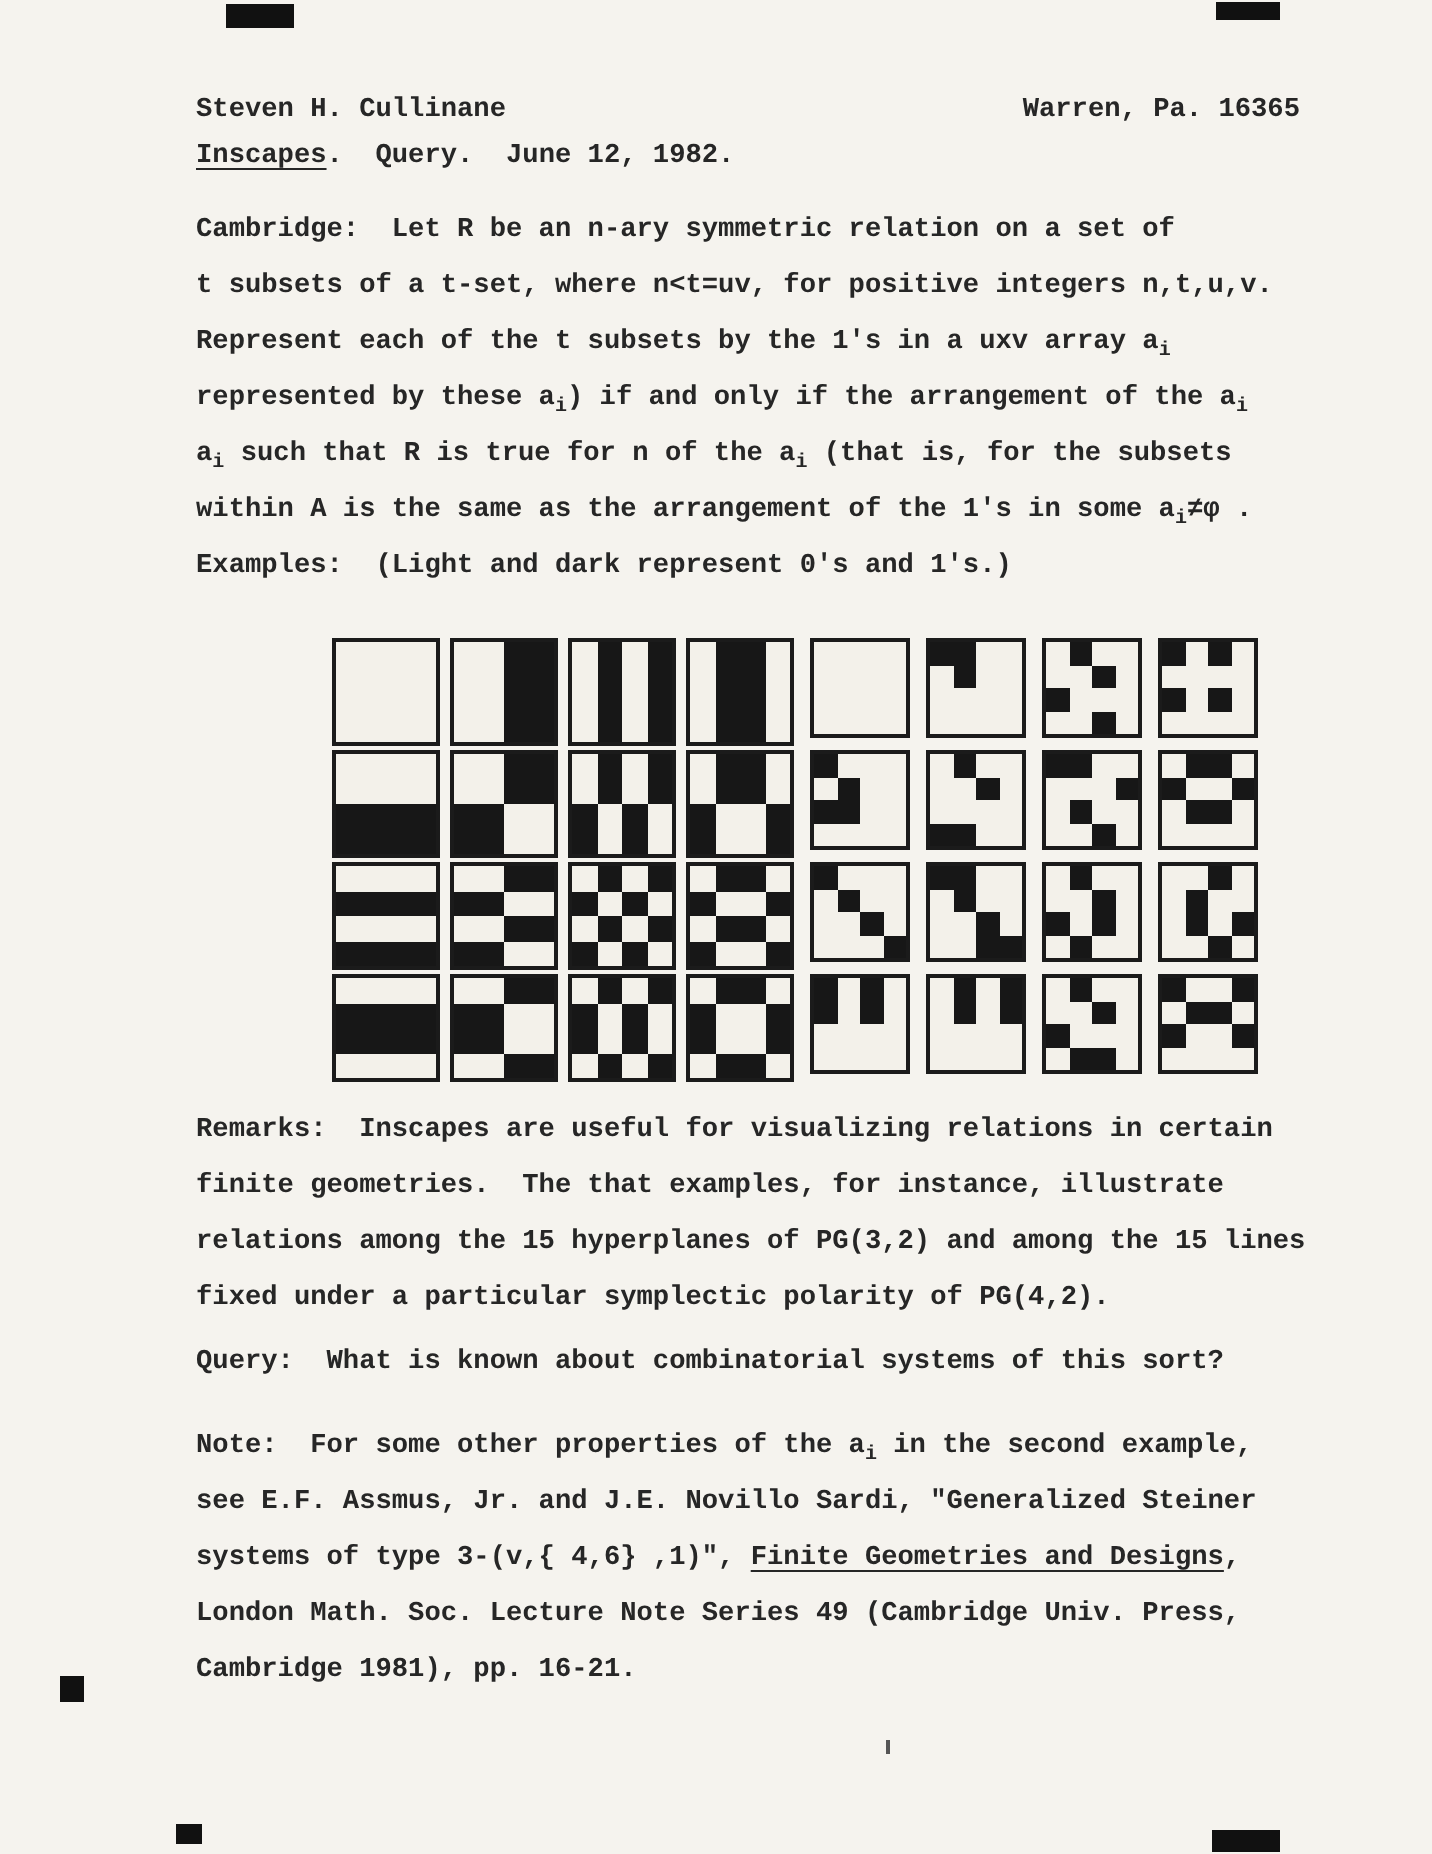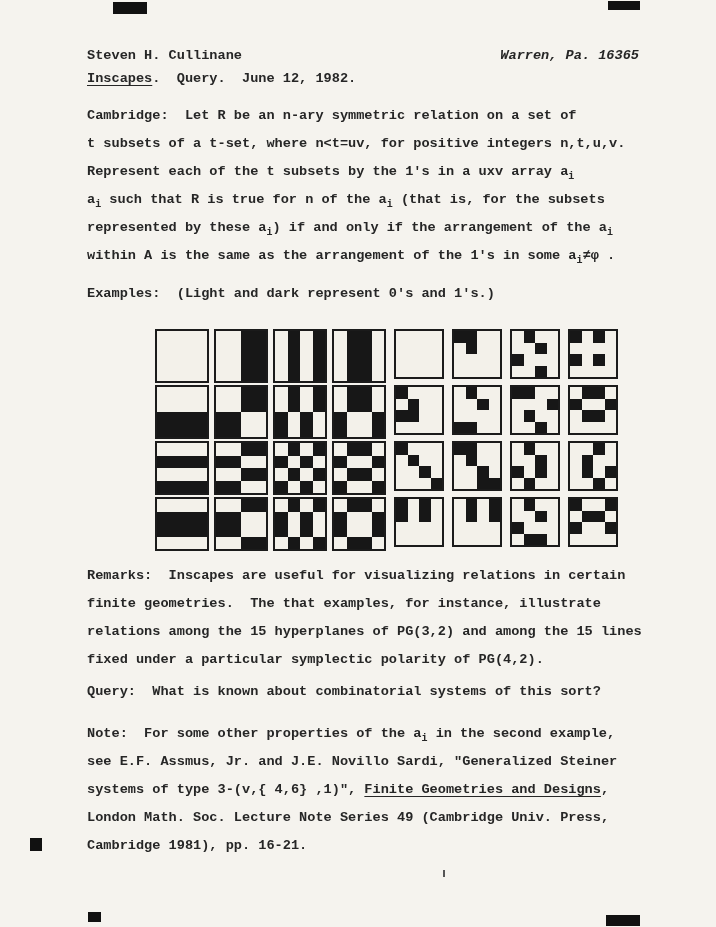--- a/index.html
+++ b/index.html
@@ -7,27 +7,27 @@
     position:relative;
     width:716px;height:927px;
     background:#f5f3ee;
     font-family:"Liberation Mono","DejaVu Sans Mono",monospace;
     font-weight:bold;
     color:#262626;
     font-size:13.6px;
     overflow:hidden;
     box-sizing:border-box;
   }
-  .content{position:absolute;left:87px;top:44px;width:552px;}
+  .content{position:absolute;left:98px;top:44px;width:552px;}
   .line{white-space:pre;line-height:28px;height:28px;}
   .hdr-line{white-space:pre;line-height:23px;height:23px;display:flex;}
-  .hdr-right{margin-left:auto;font-style:italic;}
+  .hdr-right{margin-left:auto;}
   u{text-underline-offset:3px;text-decoration:underline;}
   sub{font-size:10px;line-height:0;}
-  .examples{margin-top:10px;}
+  .examples{}
   .para{margin:0;}
   .def{margin-top:12px;}
   .remarks{margin-top:11px;}
   .query{margin-top:4px;}
   .note{margin-top:14px;}
 
   
   .grids-row{display:flex;margin-top:21px;margin-left:68px;height:222px;}
   .grid-group{display:grid;grid-template-columns:repeat(4,54px);column-gap:5px;row-gap:2px;align-content:start;}
   .grid-group.right{margin-left:8px;grid-template-columns:repeat(4,52px);column-gap:6px;row-gap:6px;}
@@ -71,22 +71,22 @@
       <span class="hdr-right">Warren, Pa. 16365</span>
     </div>
     <div class="hdr-line">
       <span><u>Inscapes</u>.  Query.  June 12, 1982.</span>
     </div>
 
     <div class="para def">
         <div class="line">Cambridge:  Let R be an n-ary symmetric relation on a set of</div>
         <div class="line">t subsets of a t-set, where n&lt;t=uv, for positive integers n,t,u,v.</div>
         <div class="line">Represent each of the t subsets by the 1's in a uxv array a<sub>i</sub></div>
+        <div class="line">represented by these a<sub>i</sub>) if and only if the arrangement of the a<sub>i</sub></div>
         <div class="line">a<sub>i</sub> such that R is true for n of the a<sub>i</sub> (that is, for the subsets</div>
-        <div class="line">represented by these a<sub>i</sub>) if and only if the arrangement of the a<sub>i</sub></div>
         <div class="line">within A is the same as the arrangement of the 1's in some a<sub>i</sub>≠φ .</div>
       </div>
 
     <div class="line examples">Examples:  (Light and dark represent 0's and 1's.)</div>
 
     <div class="grids-row">
       <div class="grid-group left">
           <div class="mini">
             <div class="c0"></div>
             <div class="c0"></div>

